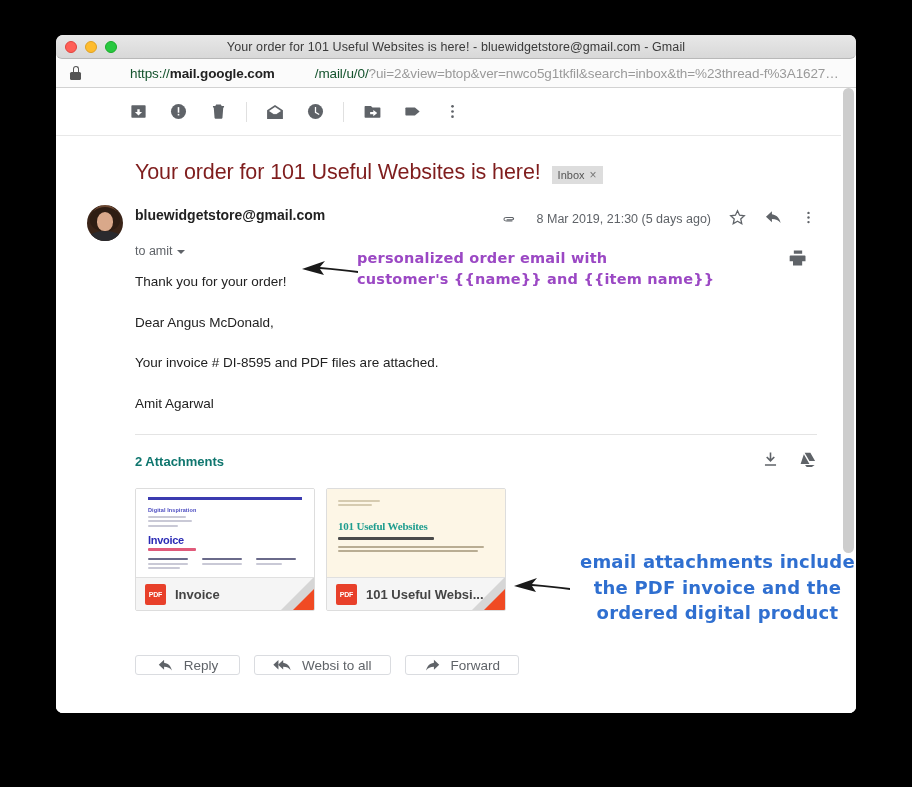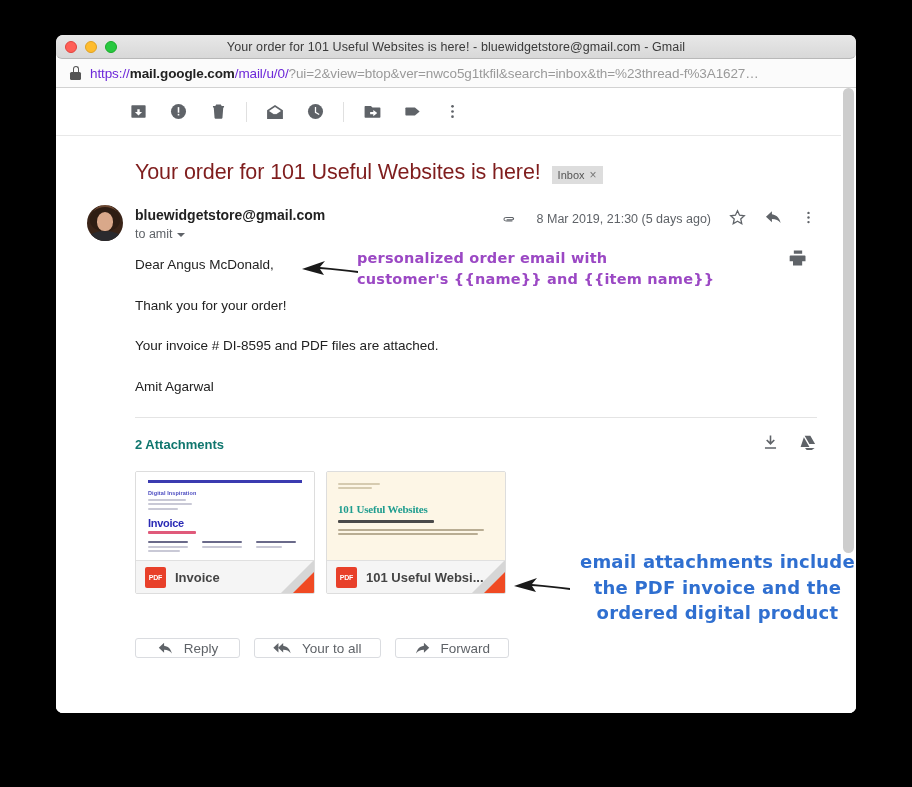--- a/index.html
+++ b/index.html
@@ -57,21 +57,21 @@
   }
   .lock-icon .body {
     position: absolute; left: 0; top: 5.5px;
     width: 11px; height: 8px; background: #555; border-radius: 1.5px;
   }
   .url {
     font-size: 13.5px; color: #9a9a9a; white-space: nowrap;
     overflow: hidden; text-overflow: ellipsis; letter-spacing: -.1px;
   }
   .url .host { color: #222; font-weight: 700; }
-  .url .dark { color: #6d28d9; }
+  .url .dark { color: #14532d; margin-left: 40px; }
 
   
   .viewport {
     position: relative;
     height: calc(678px - 24px - 29px);
     background: #ffffff;
     overflow: hidden;
   }
   .page {
     position: absolute; inset: 0 15px 0 0;
@@ -145,21 +145,21 @@
   .avatar .shoulders {
     position: absolute; left: 2px; bottom: -4px; width: 32px; height: 14px;
     background: #2a2a2e; border-radius: 50% 50% 0 0;
   }
   .sender-line {
     display: flex; align-items: flex-start; justify-content: space-between;
     padding-right: 24px;
   }
   .sender-name { font-size: 14px; font-weight: 700; color: #222; }
   .to-line {
-    font-size: 12.5px; color: #5f6368; margin-top: 4px;
+    font-size: 12.5px; color: #5f6368; margin-top: 21px;
     display: flex; align-items: center; gap: 4px;
   }
   .caret-down {
     width: 0; height: 0;
     border-left: 4px solid transparent; border-right: 4px solid transparent;
     border-top: 4px solid #5f6368; margin-top: 2px;
   }
   .meta-right {
     display: flex; align-items: center; gap: 17px;
     color: #5f6368; font-size: 12.5px;
@@ -397,22 +397,22 @@
                   <circle cx="12" cy="5.5" r="1.7"></circle>
                   <circle cx="12" cy="12" r="1.7"></circle>
                   <circle cx="12" cy="18.5" r="1.7"></circle>
                 </svg>
             </span>
           </div>
         </div>
       </div>
 
       <div class="email-body">
+        <p>Thank you for your order!</p>
         <p>Dear Angus McDonald,</p>
-        <p>Thank you for your order!</p>
         <p>Your invoice # DI-8595 and PDF files are attached.</p>
         <p>Amit Agarwal</p>
       </div>
 
       <div class="att-divider"></div>
       <div class="att-head">
         <div class="att-title">2 Attachments</div>
         <div class="att-actions">
           <span>
             <svg width="19" height="19" viewBox="0 0 24 24" fill="#5f6368">
@@ -494,21 +494,21 @@
           <svg width="17" height="17" viewBox="0 0 24 24">
               <path d="M10 8V4L2.5 11 10 18v-4.1c5 0 8.5 1.6 11 5.1-1-5-4-10-11-11z"></path>
             </svg>
           <span>Reply</span>
         </div>
         <div class="btn">
           <svg width="19" height="17" viewBox="0 0 28 24">
               <path d="M8 8V4L.5 11 8 18v-4z"></path>
               <path d="M15 8V4L7.5 11 15 18v-4.1c5 0 8.5 1.6 11 5.1-1-5-4-10-11-11z"></path>
             </svg>
-          <span>Your to all</span>
+          <span>Websi to all</span>
         </div>
         <div class="btn">
           <svg width="17" height="17" viewBox="0 0 24 24">
               <path d="M14 8V4l7.5 7L14 18v-4.1c-5 0-8.5 1.6-11 5.1 1-5 4-10 11-11z"></path>
             </svg>
           <span>Forward</span>
         </div>
       </div>
 
     </div>

